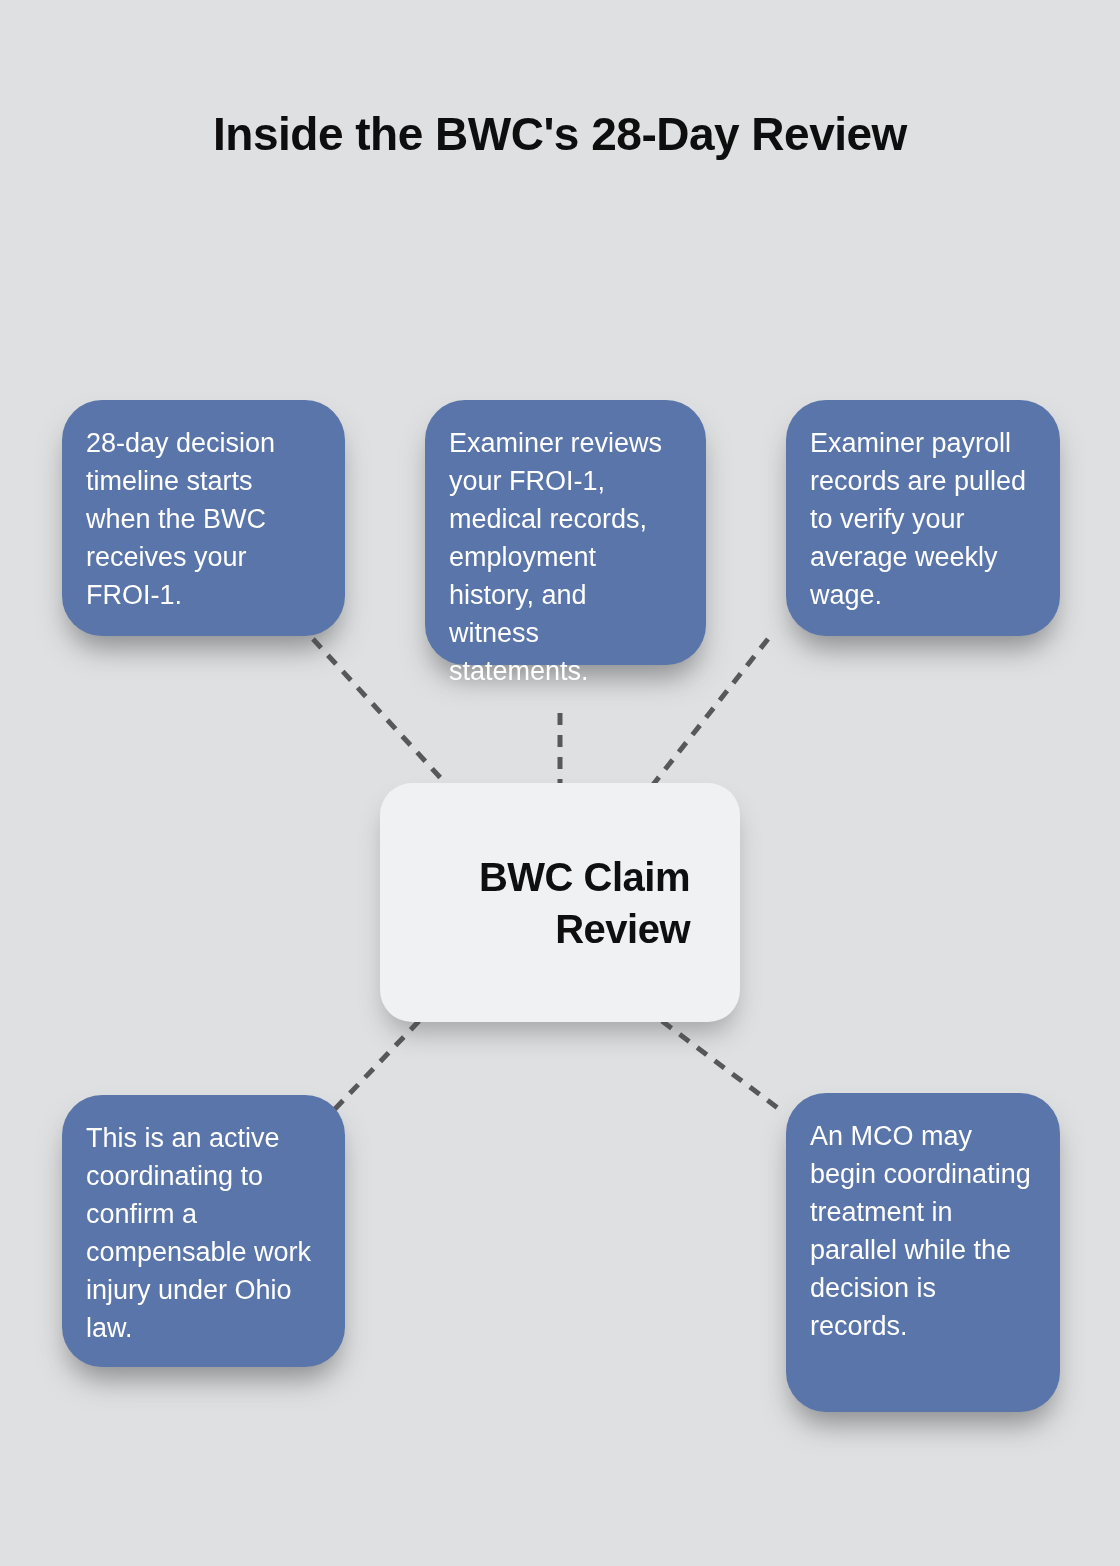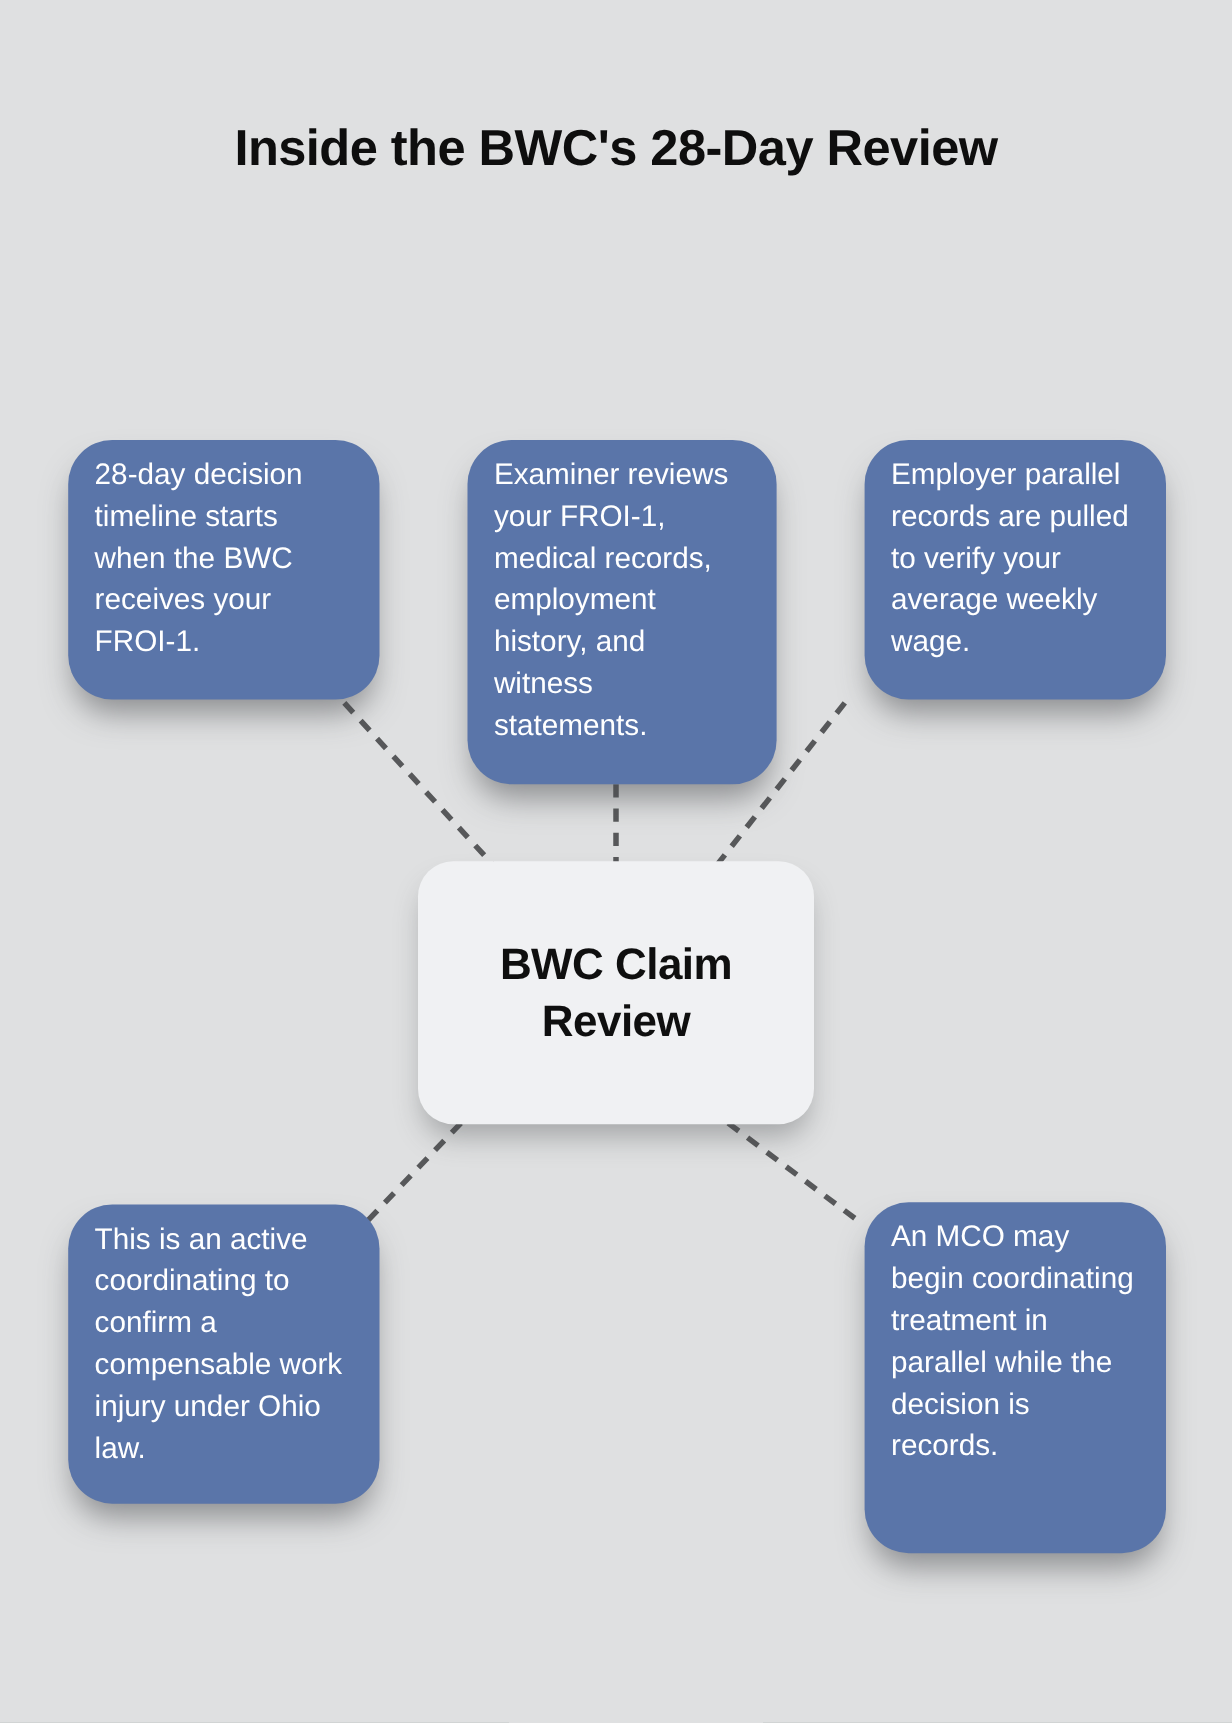--- a/index.html
+++ b/index.html
@@ -44,49 +44,49 @@
     stroke-dasharray: 12 10;
   }
   .node {
     position: absolute;
     box-sizing: border-box;
     border-radius: 40px;
   }
   .node.blue {
     background: var(--node-bg, #5a75a9);
     color: var(--node-text, #ffffff);
-    padding: 12px 24px;
+    padding: 24px 24px;
     box-shadow: 0 18px 28px -6px rgba(72, 74, 78, 0.55);
   }
   .node.blue p {
     margin: 0;
     font-size: 27px;
     line-height: 38px;
     font-weight: 400;
   }
   .node-tl { left: 62px;  top: 400px;  width: 283px; height: 236px; }
-  .node-tm { left: 425px; top: 400px;  width: 281px; height: 313px; }
+  .node-tm { left: 425px; top: 400px;  width: 281px; height: 265px; }
   .node-tr { left: 786px; top: 400px;  width: 274px; height: 236px; }
   .node-bl { left: 62px;  top: 1095px; width: 283px; height: 272px; }
   .node-br { left: 786px; top: 1093px; width: 274px; height: 319px; }
   .center-node {
     left: 380px;
     top: 783px;
     width: 360px;
     height: 239px;
     border-radius: 32px;
     background: var(--center-bg, #f0f1f3);
     box-shadow: 0 16px 26px -6px rgba(72, 74, 78, 0.40);
     display: flex;
     align-items: center;
     justify-content: center;
   }
   .center-label {
     max-width: 260px;
-    text-align: center;
+    text-align: right;
     font-size: 40px;
     line-height: 52px;
     font-weight: 700;
     letter-spacing: -0.5px;
     color: var(--center-text, #0f0f0f);
   }
 </style>
 </head>
 <body>
 
@@ -104,21 +104,21 @@
 
   <div class="node blue node-tl">
     <p>28-day decision timeline starts when the BWC receives your FROI-1.</p>
   </div>
 
   <div class="node blue node-tm">
     <p>Examiner reviews your FROI-1, medical records, employment history, and witness statements.</p>
   </div>
 
   <div class="node blue node-tr">
-    <p>Employer parallel records are pulled to verify your average weekly wage.</p>
+    <p>Examiner payroll records are pulled to verify your average weekly wage.</p>
   </div>
 
   <div class="node center-node">
     <div class="center-label">BWC Claim Review</div>
   </div>
 
   <div class="node blue node-bl">
     <p>This is an active coordinating to confirm a compensable work injury under Ohio law.</p>
   </div>
 

